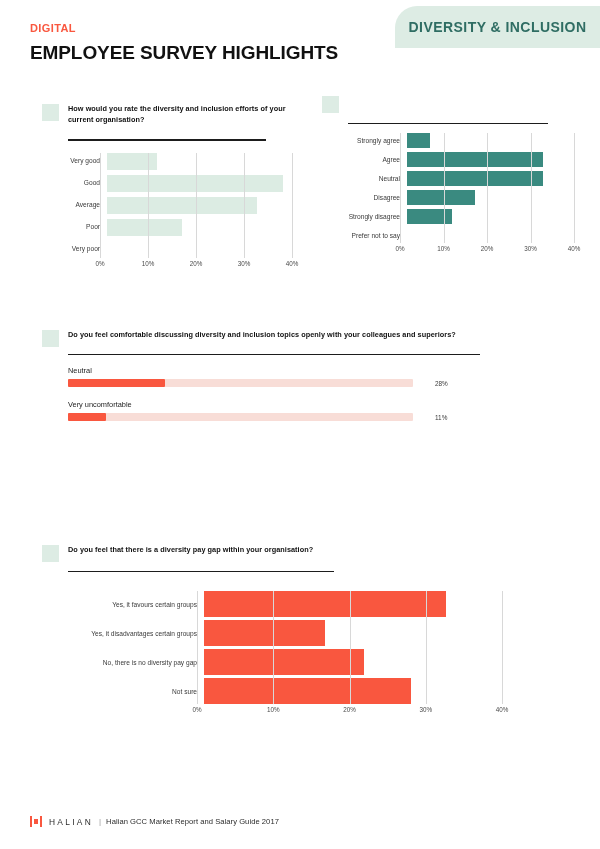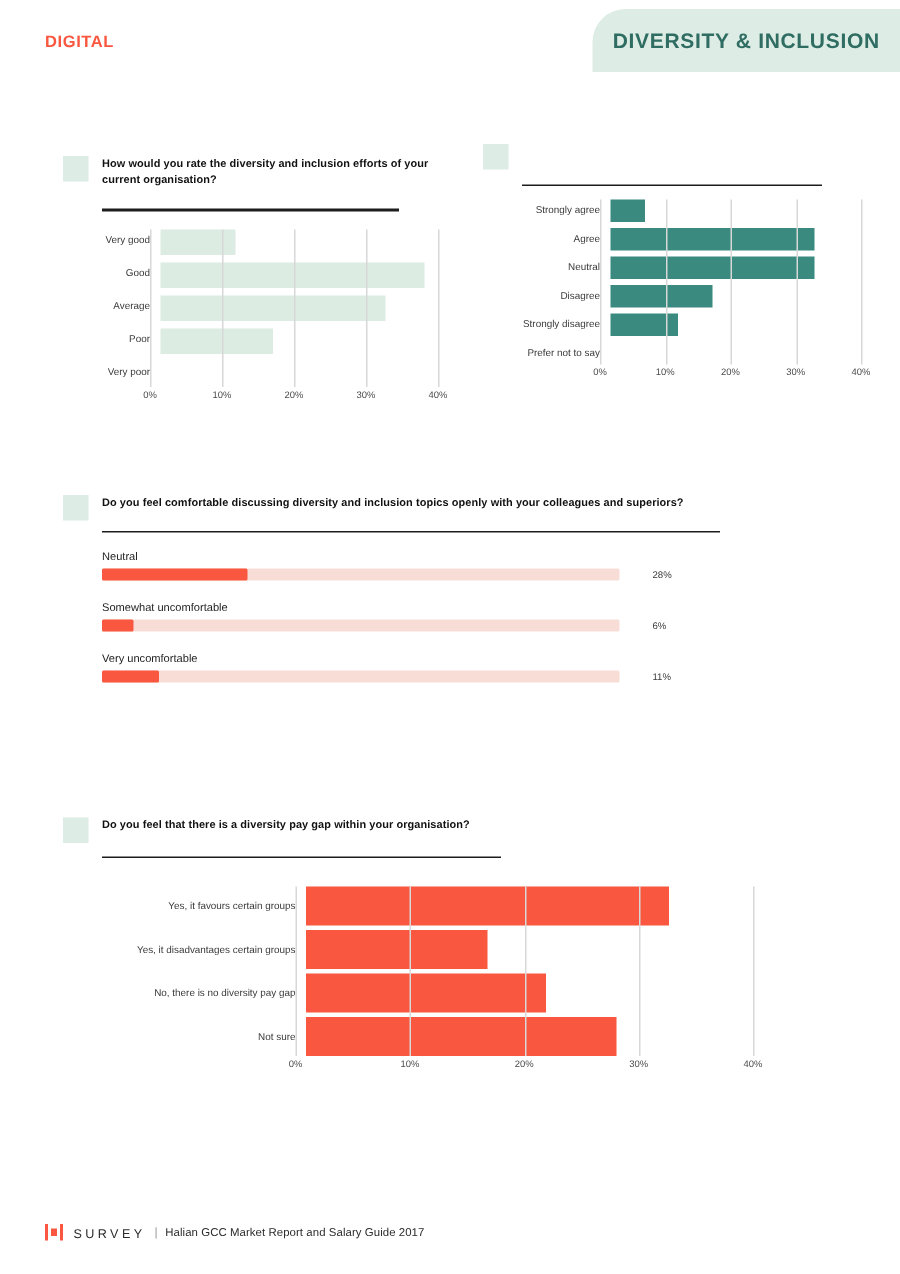--- a/index.html
+++ b/index.html
@@ -81,20 +81,21 @@
 </style>
 </head>
 <body>
 
 <div class="page">
 
   <div class="hdr-badge">
     <span>DIVERSITY &amp; INCLUSION</span>
   </div>
   <div class="hdr-kicker">DIGITAL</div>
+  <div class="hdr-title">EMPLOYEE SURVEY HIGHLIGHTS</div>
 
   <div id="c1-wrap" style="position:absolute;left:42px;top:104px;width:250px;">
     <div class="qrow">
       <div class="qmark"></div>
       <div class="qtext">How would you rate the diversity and inclusion efforts of your current organisation?</div>
     </div>
     <div class="qrule" style="margin-left:26px;margin-top:14px;width:198px;"></div>
     <div class="axis-chart" id="c1" style="margin-top:12px;">
         <div style="position: relative;">
           <div class="ac-row" style="height: 17px; margin-bottom: 5px;">
@@ -215,29 +216,20 @@
     <div id="c3" style="margin-left:26px;margin-top:11px;">
         <div class="pg-item" style="margin-bottom: 13px;">
           <div class="pg-label">Neutral</div>
           <div style="position: relative; display: flex; align-items: center;">
             <div class="pg-track" style="width: 345px; background: rgb(248, 221, 215);">
               <div class="pg-fill" style="width: 28%; background: rgb(249, 87, 63);"></div>
             </div>
             <div style="font-size: 6.4px; color: rgb(58, 58, 58); margin-left: 22px;">28%</div>
           </div>
         </div>
-        <div class="pg-item" style="margin-bottom: 13px;">
-          <div class="pg-label">Somewhat uncomfortable</div>
-          <div style="position: relative; display: flex; align-items: center;">
-            <div class="pg-track" style="width: 345px; background: rgb(248, 221, 215);">
-              <div class="pg-fill" style="width: 6%; background: rgb(249, 87, 63);"></div>
-            </div>
-            <div style="font-size: 6.4px; color: rgb(58, 58, 58); margin-left: 22px;">6%</div>
-          </div>
-        </div>
         <div class="pg-item" style="margin-bottom: 3px;">
           <div class="pg-label">Very uncomfortable</div>
           <div style="position: relative; display: flex; align-items: center;">
             <div class="pg-track" style="width: 345px; background: rgb(248, 221, 215);">
               <div class="pg-fill" style="width: 11%; background: rgb(249, 87, 63);"></div>
             </div>
             <div style="font-size: 6.4px; color: rgb(58, 58, 58); margin-left: 22px;">11%</div>
           </div>
         </div>
       </div>
@@ -292,18 +284,18 @@
         </div>
       </div>
   </div>
 
   <div class="footer">
     <div class="logo">
       <i class="lb1"></i>
         <i class="lb2"></i>
         <i class="lb3"></i>
     </div>
-    <div class="footer-name">SURVEY</div>
+    <div class="footer-name">HALIAN</div>
     <div class="footer-sep">|</div>
     <div class="footer-text">Halian GCC Market Report and Salary Guide 2017</div>
   </div>
 
 </div>
 
 </body></html>

